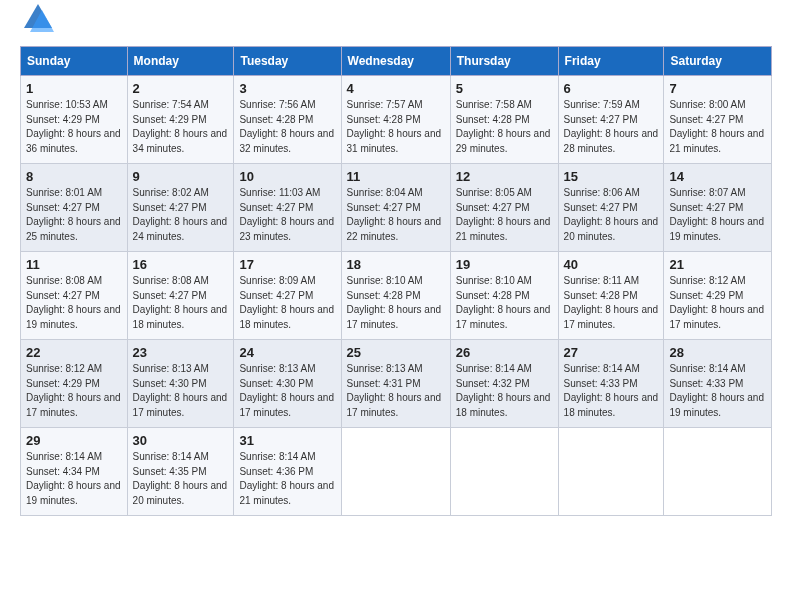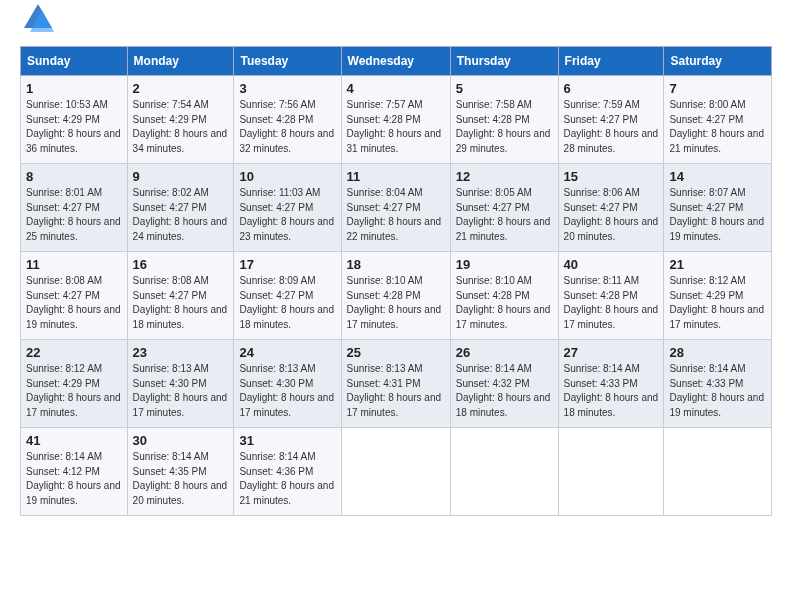--- a/index.html
+++ b/index.html
@@ -371,24 +371,24 @@
             <span class="day-num">28</span>
         <div class="day-info">
           <span>Sunrise: 8:14 AM</span><br>
           <span>Sunset: 4:33 PM</span><br>
           <span>Daylight: 8 hours and 19 minutes.</span>
         </div>
           </td>
         </tr>
         <tr>
           <td>
-            <span class="day-num">41</span>
-        <div class="day-info">
-          <span>Sunrise: 8:14 AM</span><br>
-          <span>Sunset: 4:12 PM</span><br>
+            <span class="day-num">29</span>
+        <div class="day-info">
+          <span>Sunrise: 8:14 AM</span><br>
+          <span>Sunset: 4:34 PM</span><br>
           <span>Daylight: 8 hours and 19 minutes.</span>
         </div>
           </td>
           <td>
             <span class="day-num">30</span>
         <div class="day-info">
           <span>Sunrise: 8:14 AM</span><br>
           <span>Sunset: 4:35 PM</span><br>
           <span>Daylight: 8 hours and 20 minutes.</span>
         </div>

